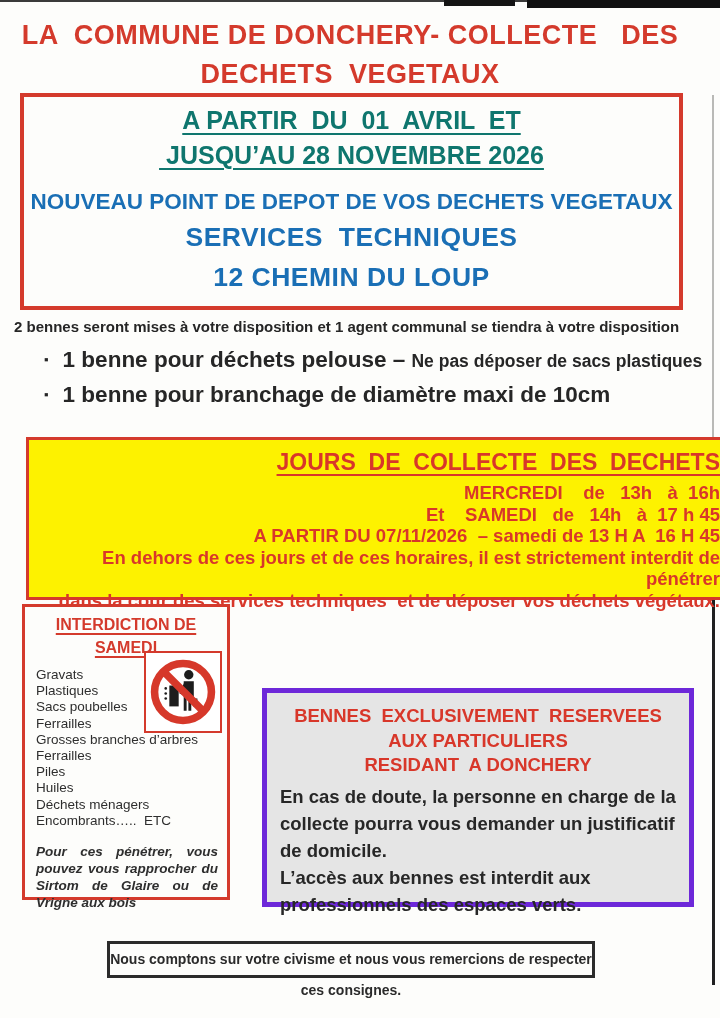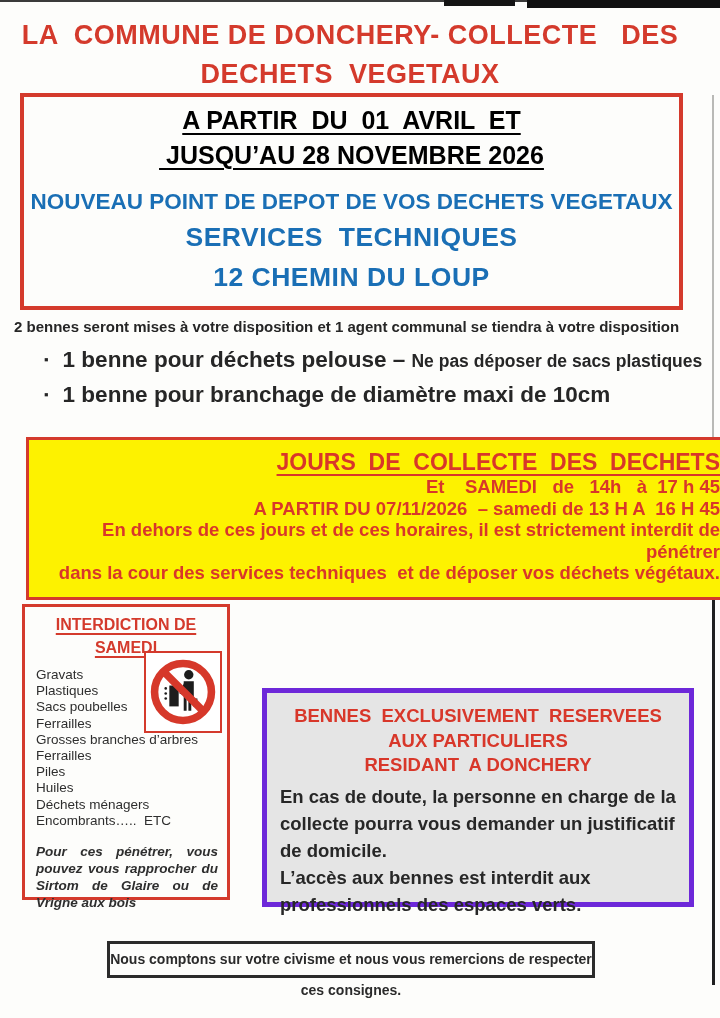--- a/index.html
+++ b/index.html
@@ -19,21 +19,21 @@
   .art-right-light{left:712px;top:95px;width:2px;height:460px;background:#b9b9b6;}
   .art-right-dark{left:712px;top:555px;width:3px;height:430px;background:#1f1f1f;}
 
   
   .main-title{left:0;top:16px;width:700px;text-align:center;color:#d43a2c;
     font-weight:700;font-size:27px;line-height:39px;letter-spacing:.5px;}
 
   
   .depot-box{left:20px;top:93px;width:655px;height:203px;border:4px solid #d43a2c;
     text-align:center;padding-top:6px;}
-  .period{color:#000000;font-weight:700;font-size:25px;line-height:35px;
+  .period{color:#0f766e;font-weight:700;font-size:25px;line-height:35px;
     text-decoration:underline;text-decoration-thickness:2px;text-underline-offset:4px;}
   .depot-l1{color:#1a6fb5;font-weight:700;font-size:22.5px;margin-top:14px;line-height:30px;}
   .depot-l2{color:#1a6fb5;font-weight:700;font-size:26.5px;line-height:40px;letter-spacing:.5px;}
 
   
   .intro{left:14px;top:310px;width:700px;color:#262626;}
   .para{font-weight:700;font-size:15px;line-height:33px;}
   .bullet-row{margin-left:30px;font-weight:700;font-size:22.5px;line-height:33px;color:#262626;}
   .bul{font-size:13px;vertical-align:3px;margin-right:14px;}
   .bnote{font-size:17.5px;}
@@ -99,20 +99,21 @@
     <div class="bullet-row">
       <span class="bul">▪</span><span class="pre">1 benne pour déchets pelouse – </span><span class="bnote">Ne pas déposer de sacs plastiques</span>
     </div>
     <div class="bullet-row">
       <span class="bul">▪</span><span>1 benne pour branchage de diamètre maxi de 10cm</span>
     </div>
   </div>
 
   <div class="abs schedule-box">
     <div class="sch-title pre">JOURS  DE  COLLECTE  DES  DECHETS</div>
+    <div class="sch-line first pre">MERCREDI    de   13h   à  16h</div>
     <div class="sch-line pre">Et    SAMEDI   de   14h   à  17 h 45</div>
     <div class="sch-line pre">A PARTIR DU 07/11/2026  – samedi de 13 H A  16 H 45</div>
     <div class="sch-line pre">En dehors de ces jours et de ces horaires, il est strictement interdit de pénétrer</div>
     <div class="sch-line pre">dans la cour des services techniques  et de déposer vos déchets végétaux.</div>
   </div>
 
   <div class="abs forbidden-box">
     <div class="fb-title t1">INTERDICTION DE</div>
     <div class="fb-title">SAMEDI</div>
     <div class="picto">

